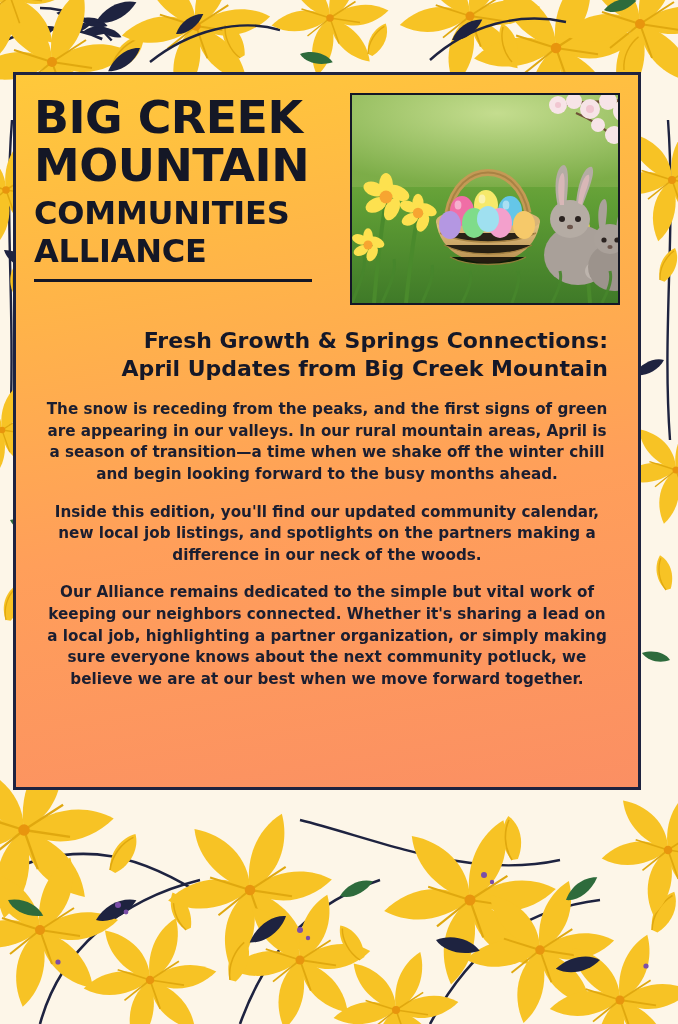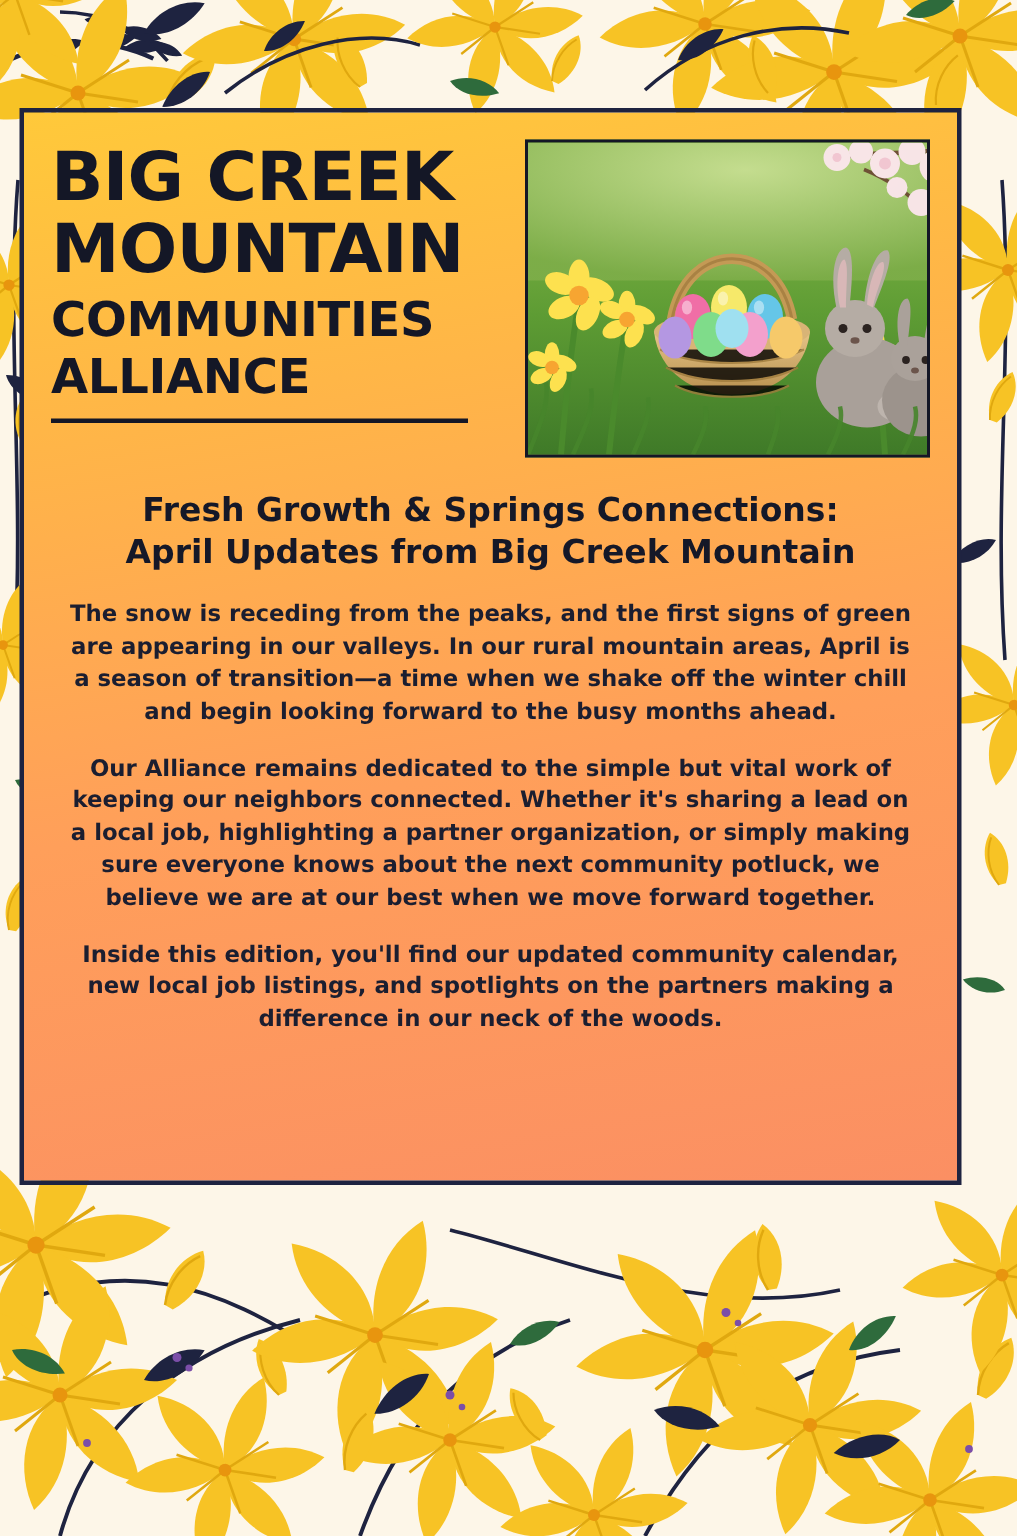--- a/index.html
+++ b/index.html
@@ -96,21 +96,21 @@
     background: #6d9b3c;
   }
   .photo-frame svg { display: block; }
 
   
   .card-body {
     padding: 22px 30px 0 30px;
     box-sizing: border-box;
   }
   .headline {
-    text-align: center;
+    text-align: right;
     font-family: "DejaVu Sans", sans-serif;
     font-weight: bold;
     font-size: 22px;
     line-height: 1.28;
     color: #151828;
     margin: 0 0 16px 0;
   }
   .para {
     font-family: "DejaVu Sans", sans-serif;
     font-weight: bold;
@@ -430,17 +430,17 @@
         </g>
       </svg>
     </div>
   </div>
 
   <div class="card-body">
     <div class="headline" style="white-space: pre-line;">Fresh Growth &amp; Springs Connections:
 April Updates from Big Creek Mountain</div>
 
     <p class="para">The snow is receding from the peaks, and the first signs of green are appearing in our valleys. In our rural mountain areas, April is a season of transition—a time when we shake off the winter chill and begin looking forward to the busy months ahead.</p>
+    <p class="para">Inside this edition, you'll find our updated community calendar, new local job listings, and spotlights on the partners making a difference in our neck of the woods.</p>
     <p class="para">Our Alliance remains dedicated to the simple but vital work of keeping our neighbors connected. Whether it's sharing a lead on a local job, highlighting a partner organization, or simply making sure everyone knows about the next community potluck, we believe we are at our best when we move forward together.</p>
-    <p class="para">Inside this edition, you'll find our updated community calendar, new local job listings, and spotlights on the partners making a difference in our neck of the woods.</p>
   </div>
 
 </div>
 
 </body></html>

